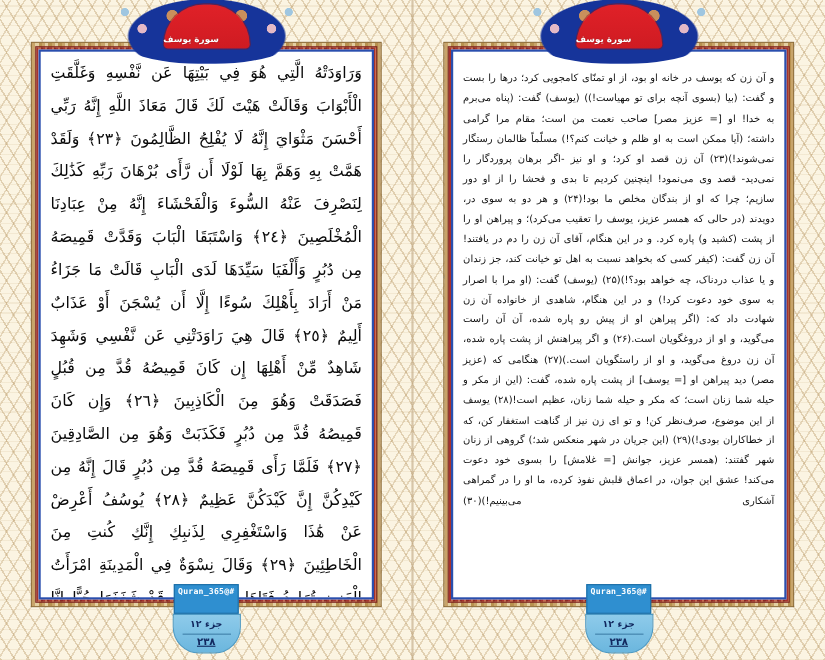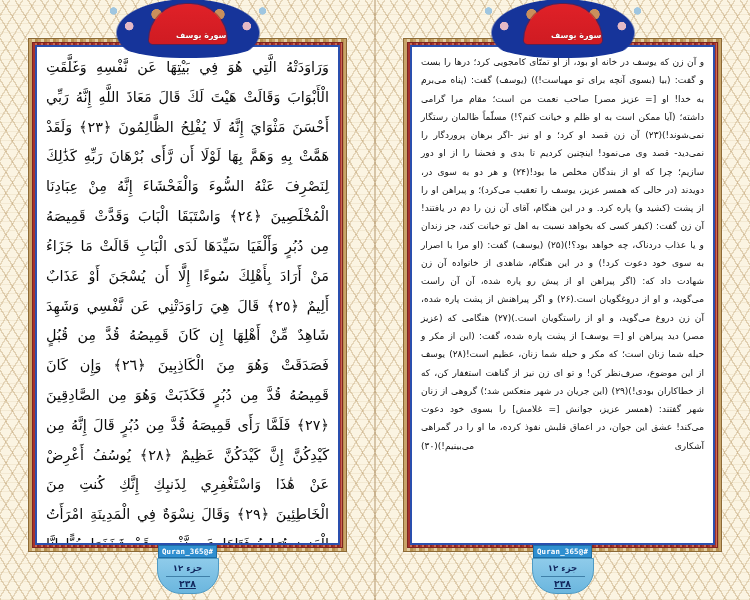--- a/index.html
+++ b/index.html
@@ -85,21 +85,21 @@
     top: 4px;
     left: 50%;
     transform: translateX(-50%);
     width: 78px;
     height: 40px;
     background: linear-gradient(#e02128, #cf1b22);
     border-radius: 39px 39px 4px 4px;
     z-index: 5;
     display: flex;
     align-items: flex-end;
-    justify-content: flex-start;
+    justify-content: flex-end;
     padding-bottom: 4px;
     box-shadow: 0 0 0 1px rgba(140,20,24,.55);
   }
   .surah-dome-label {
     color: #fff;
     font-size: 8px;
     font-weight: bold;
     letter-spacing: .2px;
     white-space: nowrap;
     text-shadow: 0 0 1px rgba(0,0,0,.4);
@@ -153,39 +153,40 @@
   .persian-text {
     direction: rtl;
     text-align: justify;
     text-align-last: justify;
     font-family: "DejaVu Sans", "Liberation Sans", sans-serif;
     font-size: 9.05px;
     line-height: 2.02;
     color: #111;
     letter-spacing: 0;
     word-spacing: .5px;
+    margin-top: 10px;
   }
 
   
   .footer {
     position: absolute;
     left: 50%;
     bottom: 6px;
     transform: translateX(-50%);
     width: 86px;
     z-index: 6;
     text-align: center;
   }
   .footer-handle {
     background: #2f8fd0;
     color: #ffffff;
     font-size: 7.4px;
     font-weight: bold;
     letter-spacing: .2px;
-    padding: 1px 3px 1px;
+    padding: 1px 3px 15px;
     display: inline-block;
     font-family: "DejaVu Sans Mono", "Liberation Mono", monospace;
     white-space: nowrap;
     border: 1px solid #1d6ea6;
   }
   .footer-shield {
     margin: 0 auto;
     width: 62px;
     background: linear-gradient(#8ecbea, #6bb6de);
     border: 1px solid #4e9ac4;

